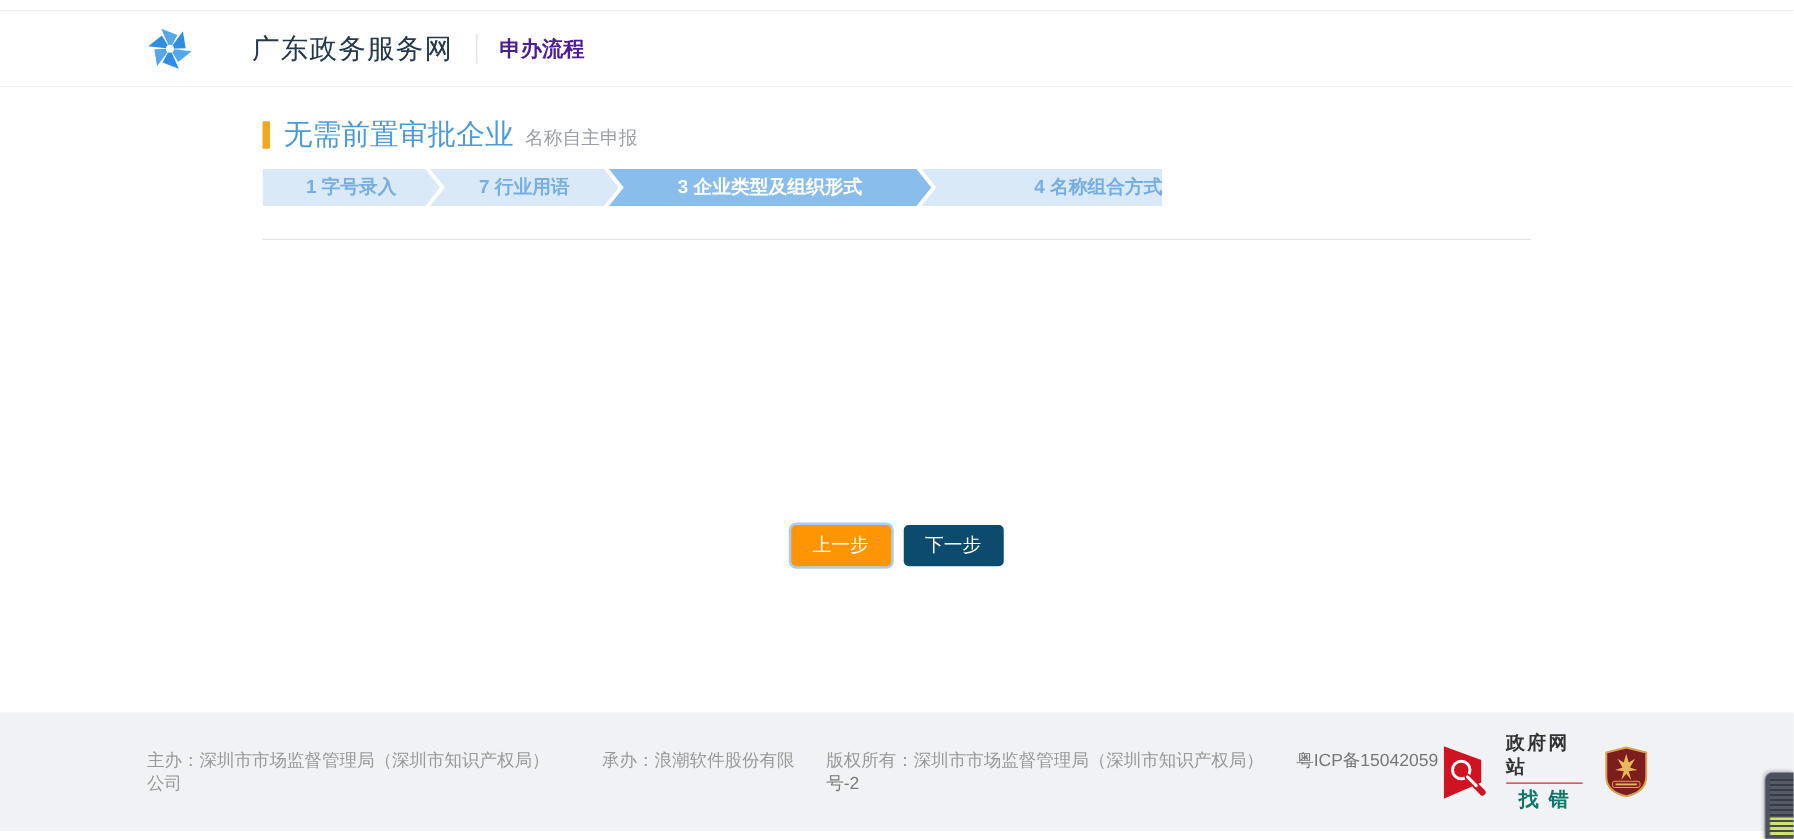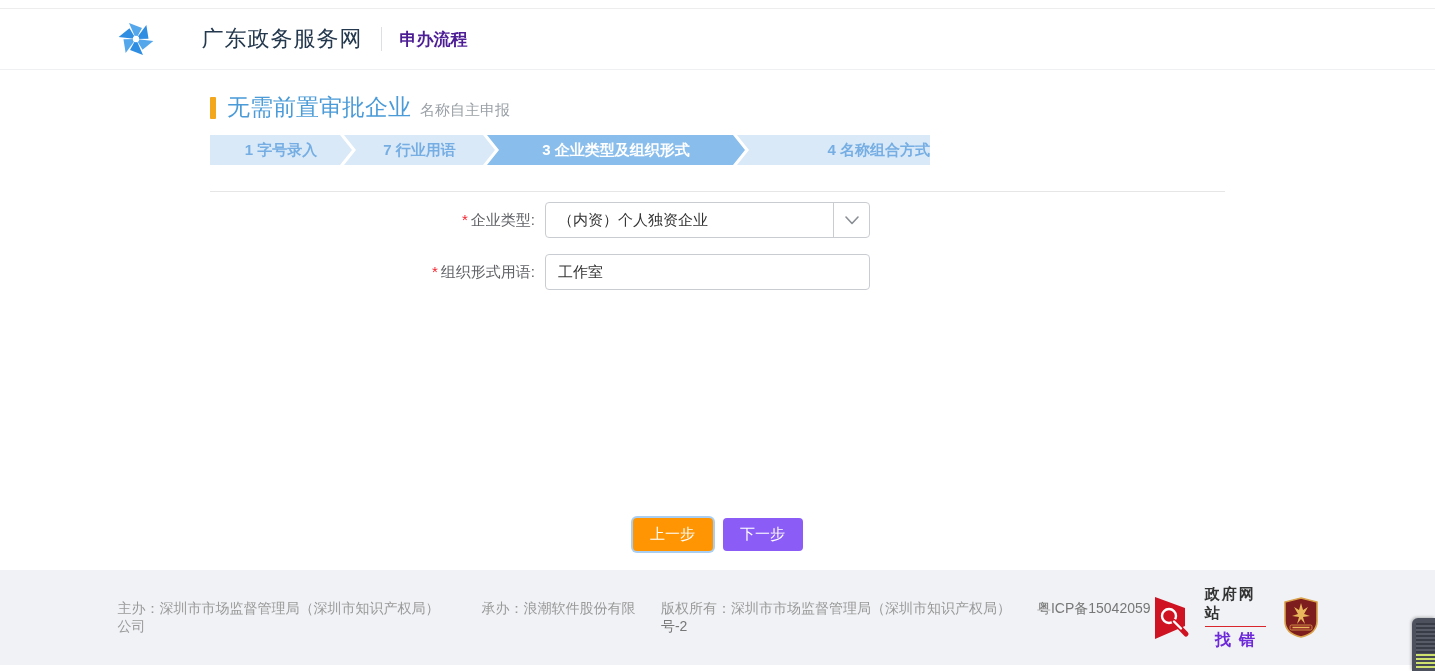--- a/index.html
+++ b/index.html
@@ -84,40 +84,40 @@
     font-family: "Liberation Sans", "DejaVu Sans", sans-serif;
   }
 
   .button-row { margin-top: 228px; display: flex; justify-content: center; gap: 10px; }
   .btn {
     width: 80px; height: 33px; border: none; border-radius: 4px;
     font-size: 15px; color: #fff; cursor: pointer;
     font-family: "Liberation Sans", "DejaVu Sans", sans-serif;
   }
   .btn-prev { background: #ff9502; box-shadow: 0 0 0 2px rgba(96,165,233,0.55); }
-  .btn-next { background: #8b5cf6; }
+  .btn-next { background: #0c4a6e; }
 
   
   .footer { height: 95px; background: #f0f2f5; }
   .footer-inner {
     width: 1200px; height: 100%; margin: 0 auto;
     display: flex; align-items: center; justify-content: space-between;
   }
   .footer-lines { display: flex; flex-direction: row; gap: 21px; }
   .footer-line { font-size: 14px; color: #999; }
   .footer-line .gap-l { margin-left: 42px; }
   .footer-line .gap-s { margin-left: 26px; }
   .icp { color: #777; }
 
   .footer-badges { display: flex; align-items: center; gap: 18px; }
   .error-badge { display: flex; align-items: center; cursor: pointer; }
   .error-badge-text { margin-left: 8px; display: flex; flex-direction: column; align-items: center; }
   .error-badge-line1 { font-size: 15px; font-weight: bold; color: #333; letter-spacing: 2px; }
   .error-badge-rule { width: 100%; height: 1px; background: #d9262c; margin: 3px 0; }
-  .error-badge-line2 { font-size: 16px; font-weight: bold; color: #6d28d9; letter-spacing: 8px; margin-left: 8px; }
+  .error-badge-line2 { font-size: 16px; font-weight: bold; color: #0f766e; letter-spacing: 8px; margin-left: 8px; }
   .shield-badge { cursor: pointer; display: flex; }
 
   .bottom-strip { height: 6px; background: #fff; }
 
   
   .mini-widget {
     position: fixed; right: 0; bottom: 0; width: 23px; height: 53px;
     background: #4d515e; border-top-left-radius: 6px; overflow: hidden;
     box-shadow: -1px -1px 3px rgba(0,0,0,0.25); cursor: pointer;
   }
@@ -169,42 +169,20 @@
 
     <div class="steps">
       <div class="step step-1">1 字号录入</div>
       <div class="step step-2">7 行业用语</div>
       <div class="step step-3 active">3 企业类型及组织形式</div>
       <div class="step step-4">4 名称组合方式</div>
     </div>
 
     <div class="section-divider"></div>
 
-    <div class="form">
-      <div class="form-row">
-        <div class="form-label">
-          <span class="required">*</span><span>企业类型:</span>
-        </div>
-        <div class="select-box">
-          <div class="select-value">（内资）个人独资企业</div>
-          <div class="select-arrow">
-            <svg width="14" height="9" viewBox="0 0 14 9">
-              <polyline points="1,1 7,7.5 13,1" fill="none" stroke="#8a8f96" stroke-width="1.6" stroke-linecap="round" stroke-linejoin="round"></polyline>
-            </svg>
-          </div>
-        </div>
-      </div>
-
-      <div class="form-row">
-        <div class="form-label">
-          <span class="required">*</span><span>组织形式用语:</span>
-        </div>
-        <input class="text-input" type="text" value="工作室" style="">
-      </div>
-    </div>
 
     <div class="button-row">
       <button class="btn btn-prev">上一步</button>
       <button class="btn btn-next">下一步</button>
     </div>
 
   </div>
 </main>
 
 <footer class="footer">

